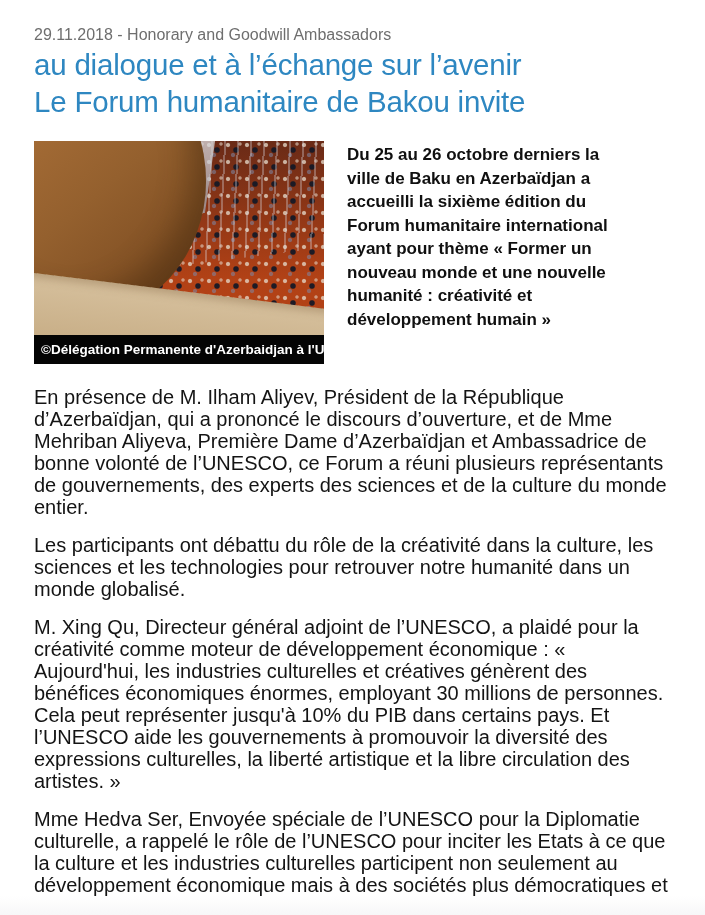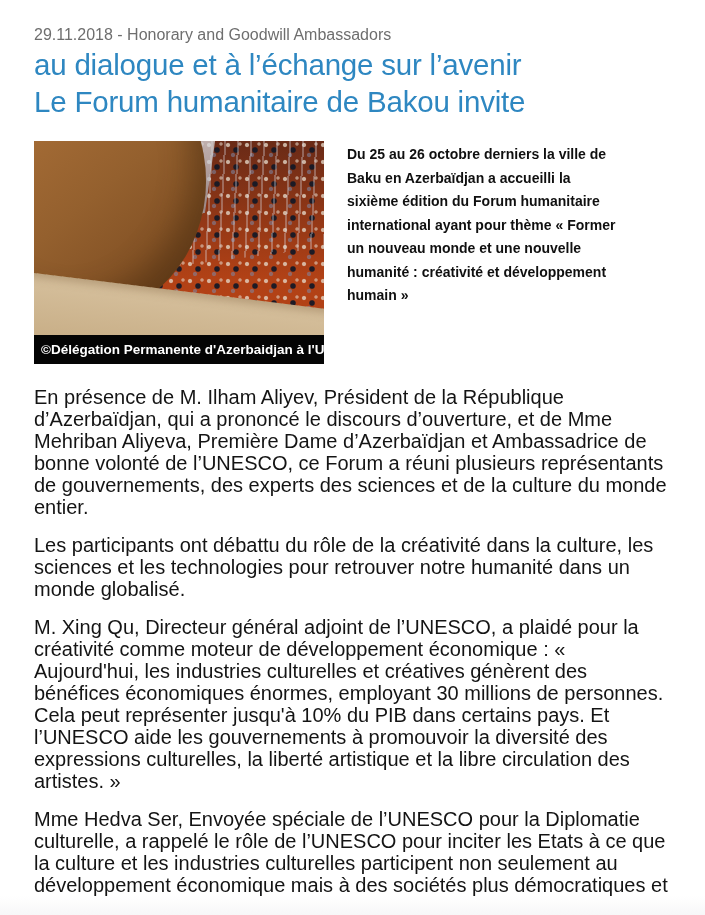--- a/index.html
+++ b/index.html
@@ -75,21 +75,21 @@
     background: #040404;
     color: #ffffff;
     font-size: 13.5px; font-weight: 700; line-height: 29px;
     padding-left: 7px;
     white-space: nowrap;
   }
   .lead {
     margin-left: 23px;
     padding-top: 2px;
     width: 276px;
-    font-size: 14px;
+    font-size: 17px;
     font-weight: 700;
     line-height: 23.5px;
     color: #101010;
   }
   .body-text { width: 640px; }
   .body-text p {
     margin: 0 0 16px 0;
     font-size: 20px;
     line-height: 22px;
     color: #141414;

